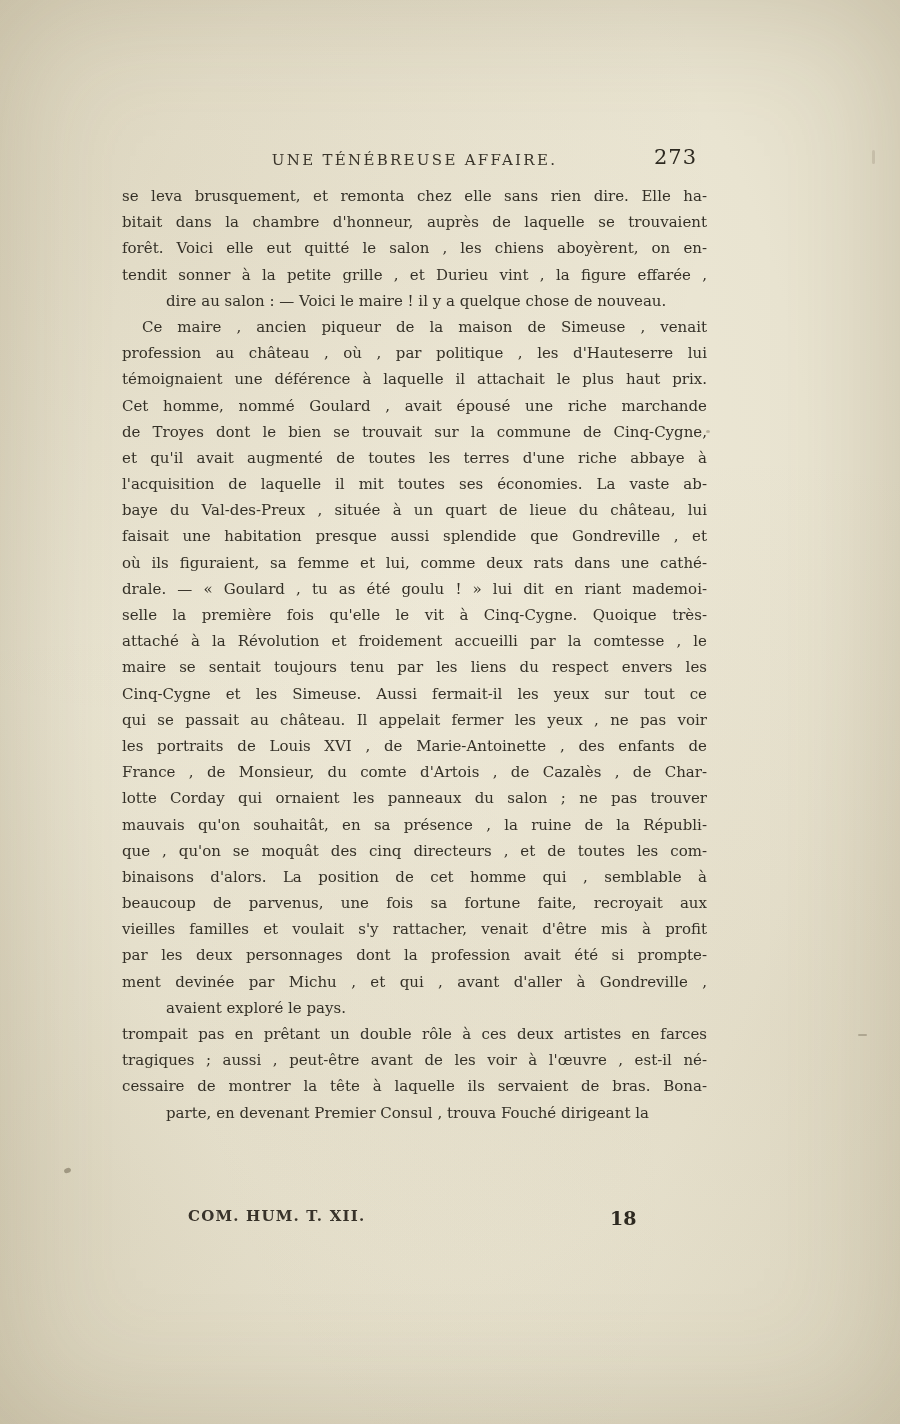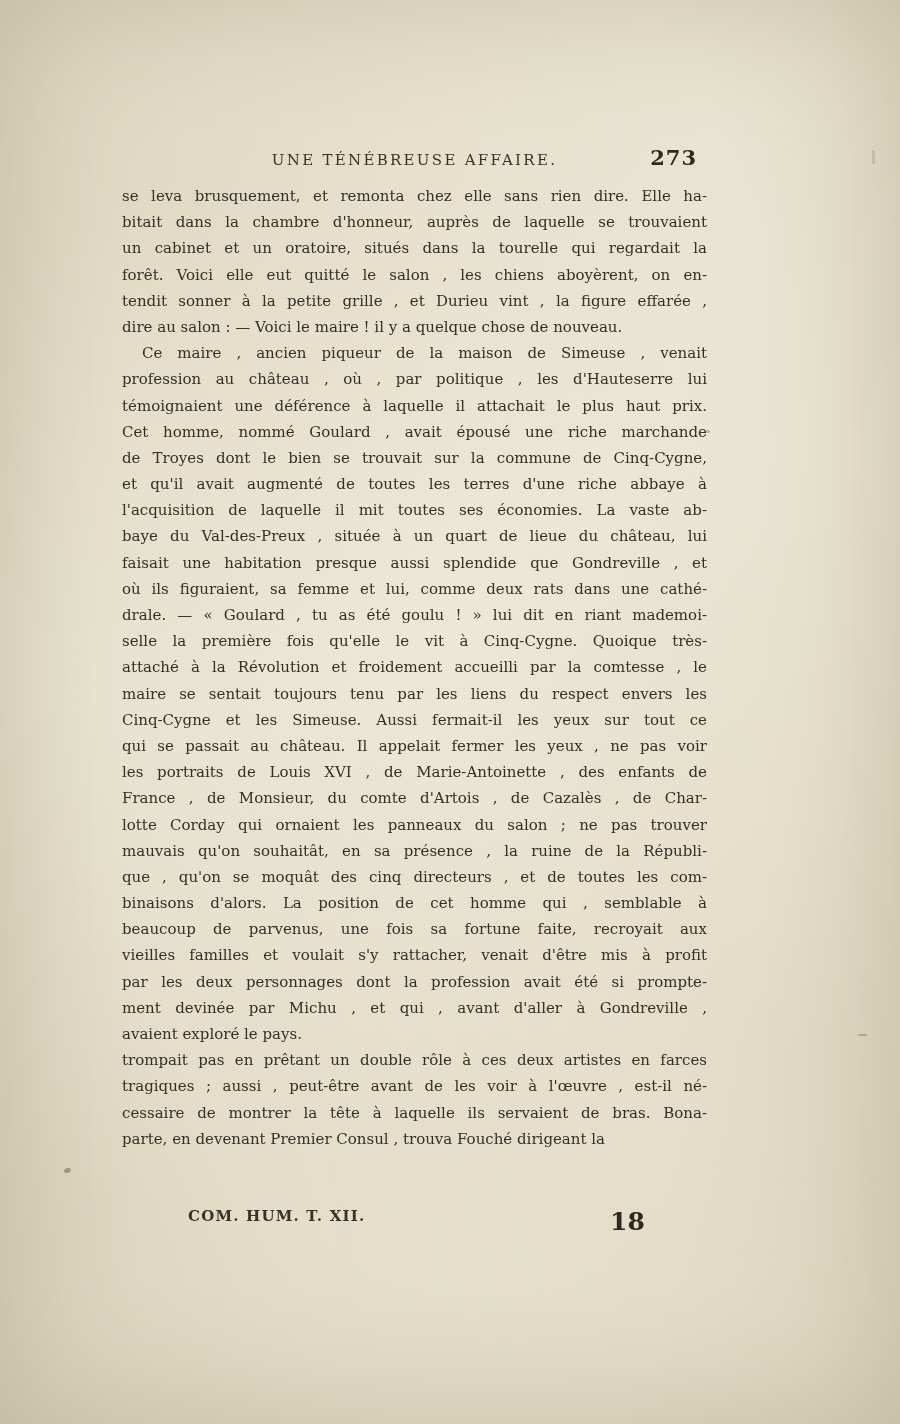--- a/index.html
+++ b/index.html
@@ -42,61 +42,61 @@
   .header-title {
     font-size: 15px;
     letter-spacing: 2.3px;
     color: #39342a;
   }
   .page-number {
     position: absolute;
     right: 10px;
     top: -5px;
     font-size: 21px;
-    font-weight: bold;
+    font-weight: normal;
     letter-spacing: 1px;
     color: #2d2920;
   }
   .page-body {
     position: absolute;
     top: 33px;
     left: 0;
     width: 585px;
   }
   .line {
     font-size: 15px;
     line-height: 26.2px;
     height: 26.2px;
     text-align: justify;
     text-align-last: justify;
     color: #343027;
   }
   .line.indent { text-indent: 20px; }
-  .line.last { text-align-last: left; }
+  .line.last { text-align-last: left; margin-left: 44px; }
   .footer {
     position: absolute;
     top: 1057px;
     left: 0;
     width: 585px;
     height: 30px;
   }
   .signature {
     position: absolute;
     left: 66px;
     top: 0;
     font-size: 15px;
     letter-spacing: 1.2px;
     font-weight: bold;
     color: #38332a;
   }
   .sheet-number {
     position: absolute;
     left: 488px;
     top: 0;
-    font-size: 25px;
+    font-size: 19px;
     font-weight: bold;
     color: #2d2920;
   }
   .speck {
     position: absolute;
     background: rgba(70, 60, 40, 0.55);
     border-radius: 50%;
   }
   .speck.s1 { left: 64px;  top: 1168px; width: 7px; height: 5px; transform: rotate(-20deg); opacity:.7; }
   .speck.s2 { left: 706px; top: 430px;  width: 4px; height: 3px; opacity:.55; }
@@ -110,21 +110,20 @@
   <div class="text-block">
 
     <div class="header">
       <span class="header-title">UNE TÉNÉBREUSE AFFAIRE.</span>
       <span class="page-number">273</span>
     </div>
 
     <div class="page-body">
         <div class="line">se leva brusquement, et remonta chez elle sans rien dire. Elle ha-</div>
         <div class="line">bitait dans la chambre d'honneur, auprès de laquelle se trouvaient</div>
-        <div class="line">un cabinet et un oratoire, situés dans la tourelle qui regardait la</div>
         <div class="line">forêt. Voici elle eut quitté le salon , les chiens aboyèrent, on en-</div>
         <div class="line">tendit sonner à la petite grille , et Durieu vint , la figure effarée ,</div>
         <div class="line last">dire au salon : — Voici le maire ! il y a quelque chose de nouveau.</div>
         <div class="line indent">Ce maire , ancien piqueur de la maison de Simeuse , venait</div>
         <div class="line">profession au château , où , par politique , les d'Hauteserre lui</div>
         <div class="line">témoignaient une déférence à laquelle il attachait le plus haut prix.</div>
         <div class="line">Cet homme, nommé Goulard , avait épousé une riche marchande</div>
         <div class="line">de Troyes dont le bien se trouvait sur la commune de Cinq-Cygne,</div>
         <div class="line">et qu'il avait augmenté de toutes les terres d'une riche abbaye à</div>
         <div class="line">l'acquisition de laquelle il mit toutes ses économies. La vaste ab-</div>

